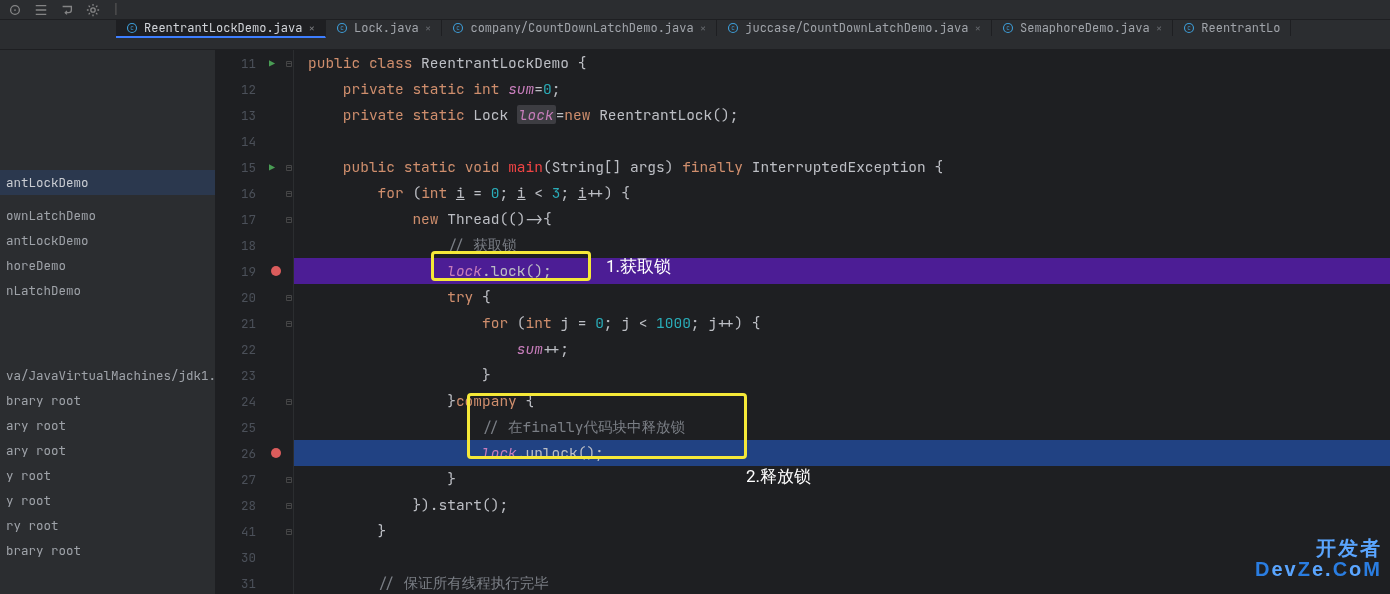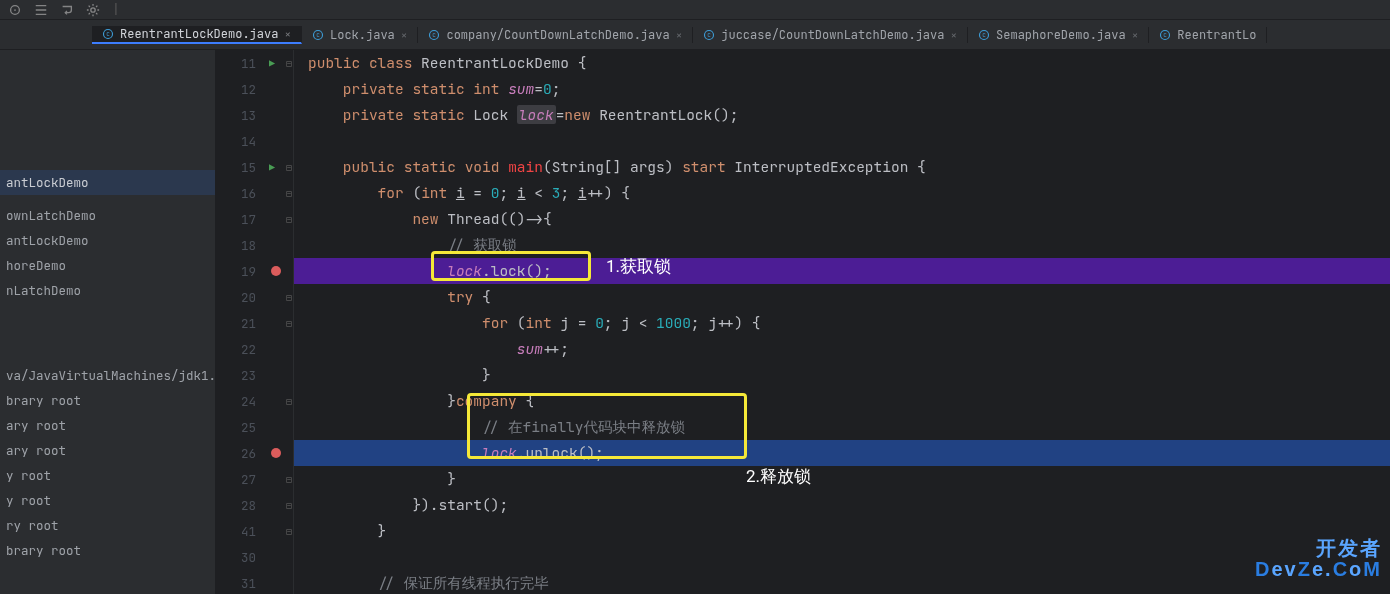--- a/index.html
+++ b/index.html
@@ -1,19 +1,19 @@
 <!DOCTYPE html>
 <html><head>
 <meta charset="utf-8">
 <style>
 * { margin:0; padding:0; box-sizing:border-box; }
 body { background:#2b2d30; font-family:"JetBrains Mono",Menlo,Consolas,monospace; font-size:13px; color:#bcbec4; overflow:hidden; width:1390px; height:594px; position:relative; }
 .top-toolbar { height:20px; display:flex; align-items:center; padding:0 8px; gap:12px; border-bottom:1px solid #1e1f22; }
 .top-toolbar .ico { width:14px; height:14px; opacity:.7; cursor:pointer; }
-.tab-bar { height:30px; display:flex; align-items:center; background:#2b2d30; border-bottom:1px solid #1e1f22; padding-left:92px; overflow:hidden; }
+.tab-bar { height:30px; display:flex; align-items:flex-start; background:#2b2d30; border-bottom:1px solid #1e1f22; padding-left:116px; overflow:hidden; }
 .tab { display:flex; align-items:center; gap:6px; padding:0 10px; border-right:1px solid #1e1f22; cursor:pointer; white-space:nowrap; font-size:12px; color:#a0a4aa; }
 .tab.active { background:#1e1f22; border-bottom:2px solid #3d7eff; color:#d0d3d8; }
 .tab .close { opacity:.5; font-size:11px; }
 .tab .jicon { width:12px; height:12px; }
 .sidebar { position:absolute; left:0; top:50px; width:216px; bottom:0; background:#2b2d30; border-right:1px solid #1e1f22; color:#9fa3a9; font-size:12.5px; overflow:hidden; }
 .sidebar .item { padding:4px 6px; white-space:nowrap; }
 .sidebar .item.sel { background:#2f65ca33; color:#c9ccd2; }
 .editor { position:absolute; left:216px; right:0; top:50px; bottom:0; background:#1e1f22; }
 .gutter { position:absolute; left:0; top:0; bottom:0; width:78px; background:#1e1f22; border-right:1px solid #2b2d30; }
 .line { height:26px; display:flex; align-items:center; position:relative; }
@@ -209,21 +209,21 @@
       </div>
       <div class="line">
         <span class="ln">31</span>
       </div>
     </div>
   <div class="code-area" id="codearea">
       <div class="code-line"><span class="kw">public</span> <span class="kw">class</span> <span class="type">ReentrantLockDemo</span> {</div>
       <div class="code-line">    <span class="kw">private</span> <span class="kw">static</span> <span class="kw">int</span> <span class="fld">sum</span>=<span class="num">0</span>;</div>
       <div class="code-line">    <span class="kw">private</span> <span class="kw">static</span> <span class="type">Lock</span> <span class="fld fld-bg">lock</span>=<span class="kw">new</span> ReentrantLock();</div>
       <div class="code-line"></div>
-      <div class="code-line">    <span class="kw">public</span> <span class="kw">static</span> <span class="kw">void</span> <span class="fn">main</span>(String[] args) <span class="kw">start</span> InterruptedException {</div>
+      <div class="code-line">    <span class="kw">public</span> <span class="kw">static</span> <span class="kw">void</span> <span class="fn">main</span>(String[] args) <span class="kw">finally</span> InterruptedException {</div>
       <div class="code-line">        <span class="kw">for</span> (<span class="kw">int</span> <u>i</u> = <span class="num">0</span>; <u>i</u> &lt; <span class="num">3</span>; <u>i</u>++) {</div>
       <div class="code-line">            <span class="kw">new</span> Thread(()-&gt;{</div>
       <div class="code-line">                <span class="cm">// 获取锁</span></div>
       <div class="code-line hl-bp">                <span class="fld">lock</span>.lock();</div>
       <div class="code-line">                <span class="kw">try</span> {</div>
       <div class="code-line">                    <span class="kw">for</span> (<span class="kw">int</span> j = <span class="num">0</span>; j &lt; <span class="num">1000</span>; j++) {</div>
       <div class="code-line">                        <span class="fld">sum</span>++;</div>
       <div class="code-line">                    }</div>
       <div class="code-line">                }<span class="kw">company</span> {</div>
       <div class="code-line">                    <span class="cm">// 在finally代码块中释放锁</span></div>

